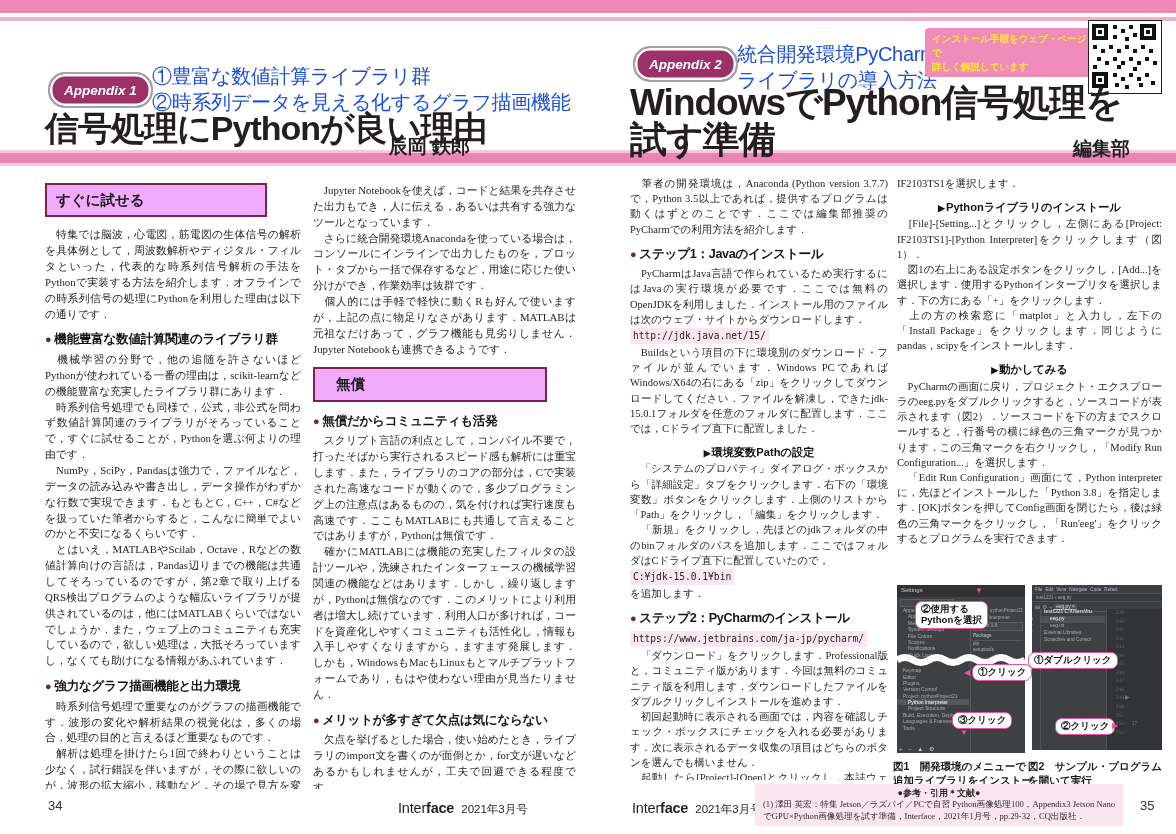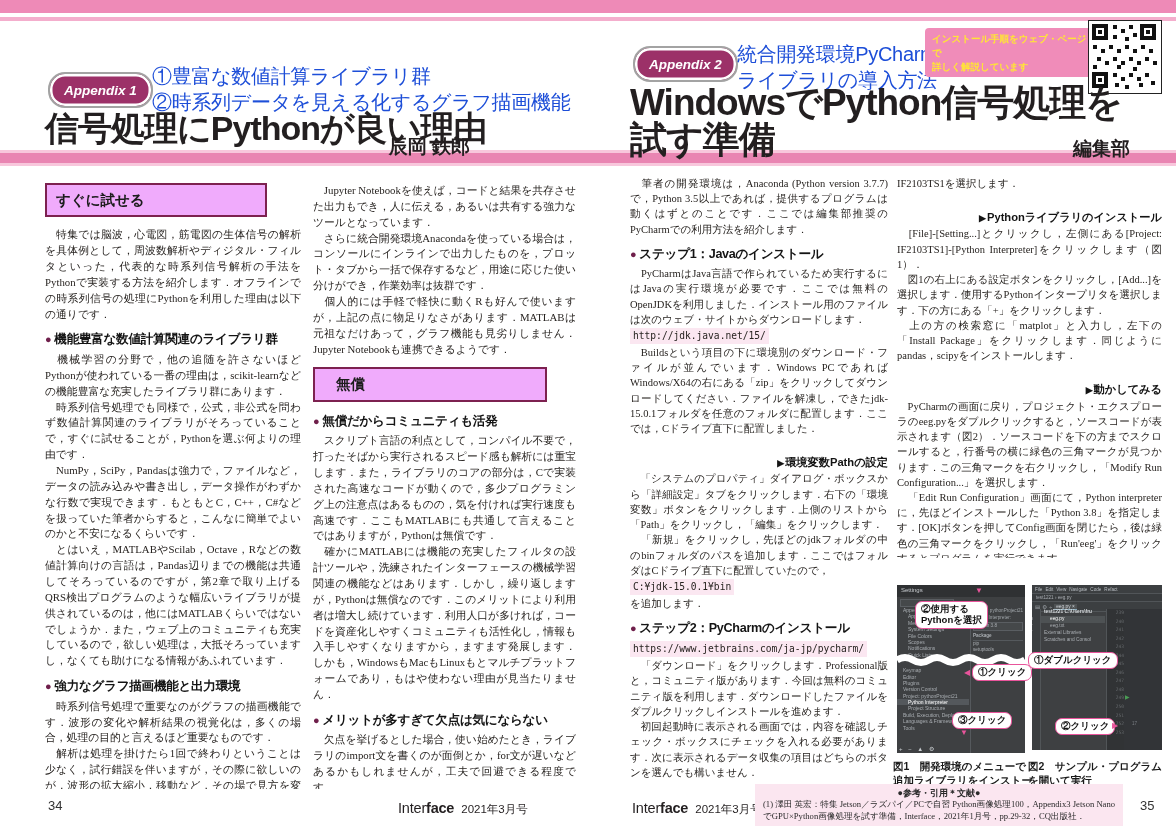--- a/index.html
+++ b/index.html
@@ -23,21 +23,21 @@
   .author{font-weight:bold;font-size:19px;color:#231f20;text-align:right;}
 
   
   .col{position:absolute;text-align:justify;font-family:"Liberation Serif",serif;
        font-size:10.8px;line-height:1.47;color:#272320;overflow:hidden;}
   .col p{margin:0;}
   .sec-h{font-family:"Liberation Sans",sans-serif;font-weight:bold;font-size:12.6px;
          letter-spacing:-0.3px;color:#141414;margin:8px 0 3px;text-align:left;}
   .sec-h .blt{color:#6f1f4b;margin-right:3px;font-size:11px;}
   .sub-h{font-family:"Liberation Sans",sans-serif;font-weight:bold;font-size:11.2px;
-         color:#141414;margin:18px 0 1px;text-align:right;}
+         color:#141414;margin:8px 0 1px;text-align:center;}
   .sub-h .tri{font-size:9px;margin-right:1px;}
   .kbox{border:2px solid #7d2150;padding:5px 9px 4px;margin:0 0 10px;width:200px;
         font-family:"Liberation Sans",sans-serif;font-weight:bold;font-size:14.5px;color:#1c1c1c;
         text-align:left;background:#f0abfc;}
   .url{font-family:"DejaVu Sans Mono",monospace;font-size:9.6px;background:#fbe7f1;
        padding:1px 3px;display:inline-block;margin:1px 0;text-align:left;}
 
   
   .web-note{background:#f08cb9;border-radius:4px;color:#ffe635;font-weight:bold;
             font-size:9.5px;line-height:1.45;padding:4px 7px;}

